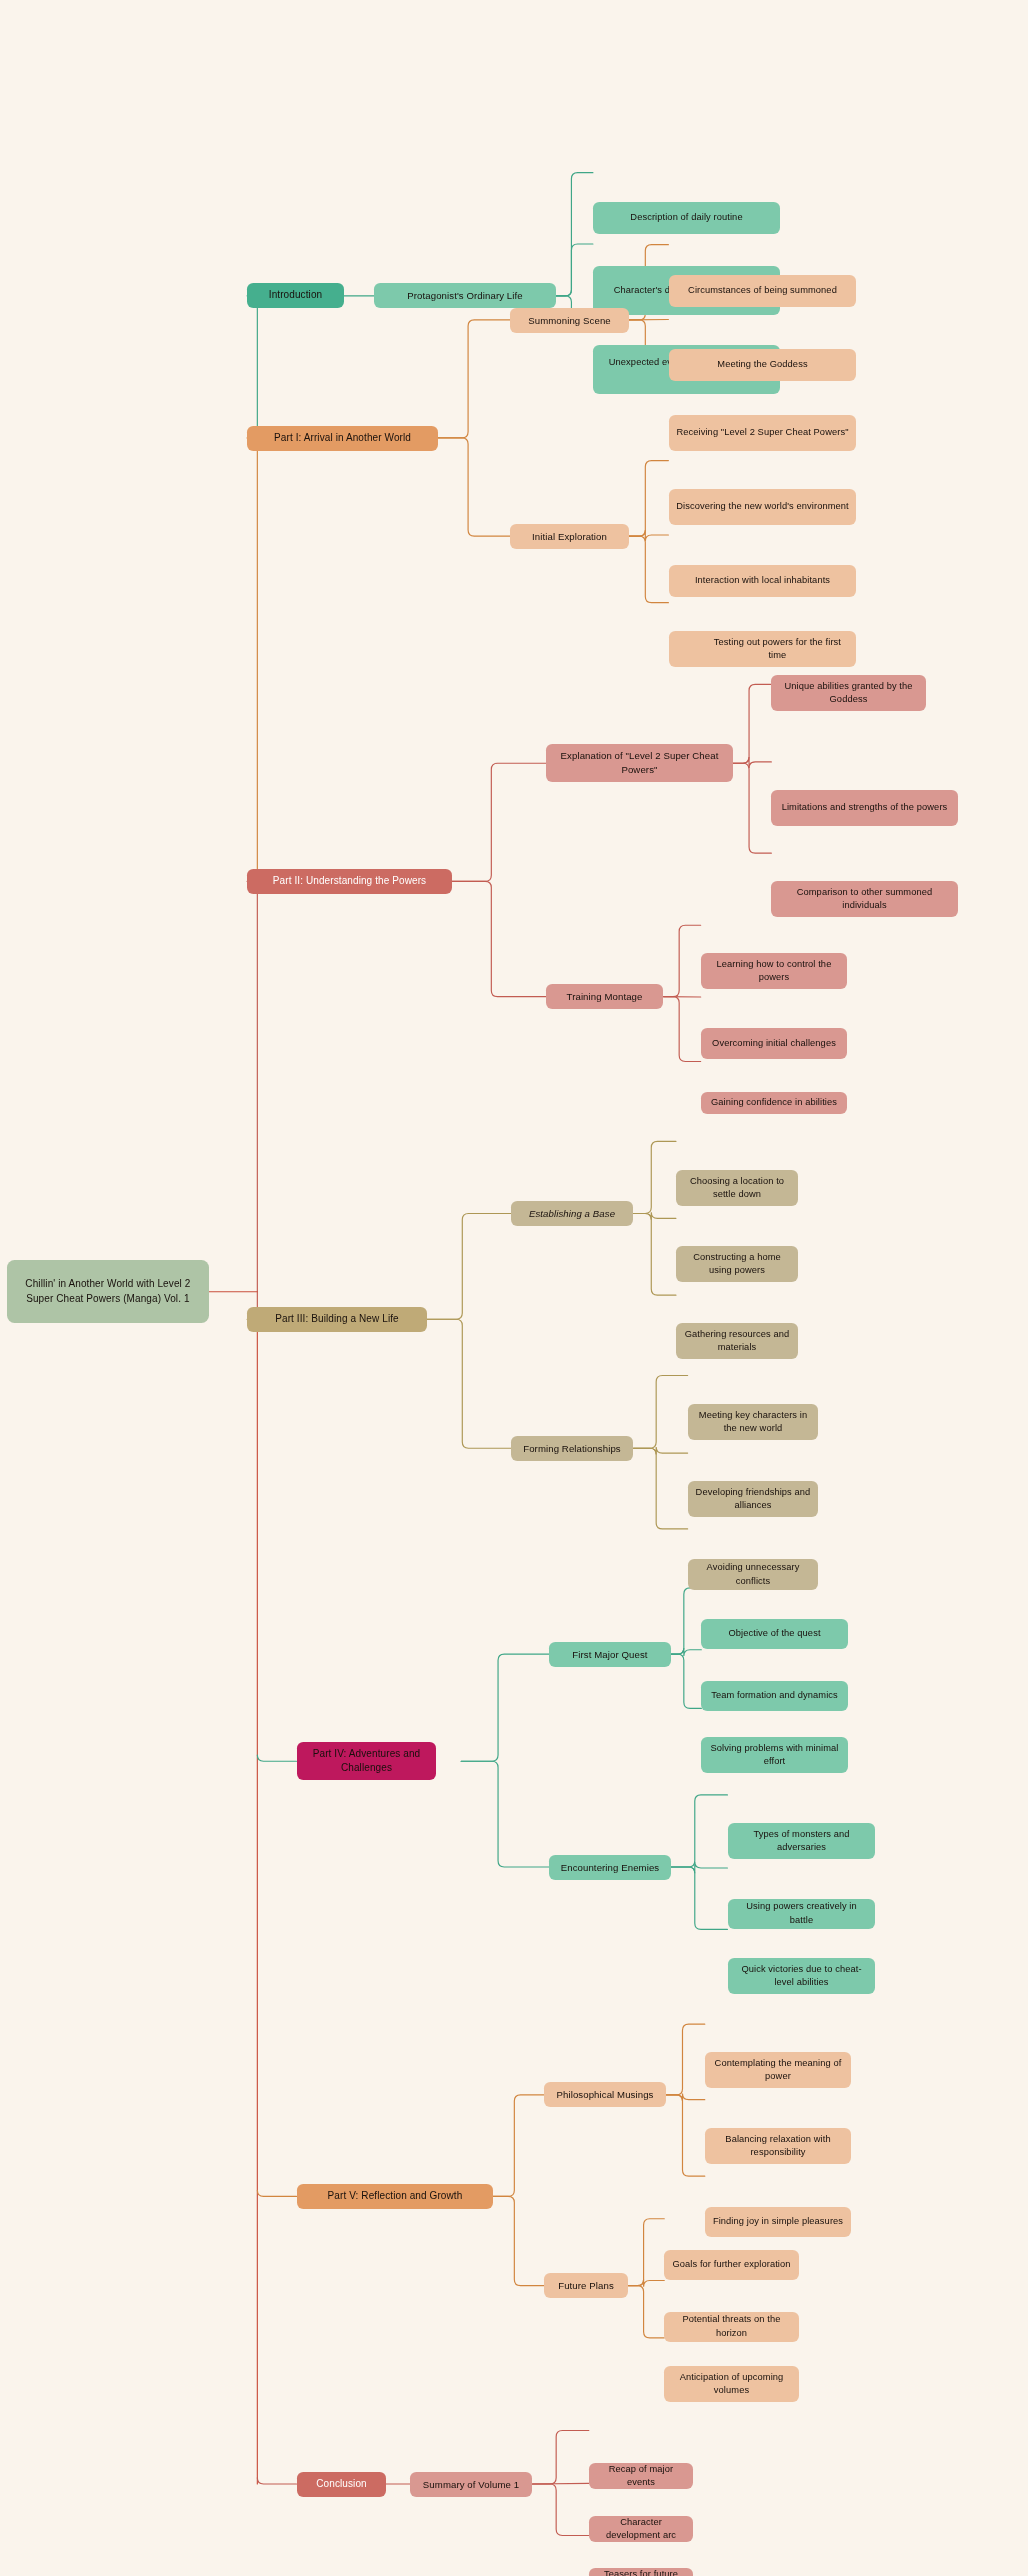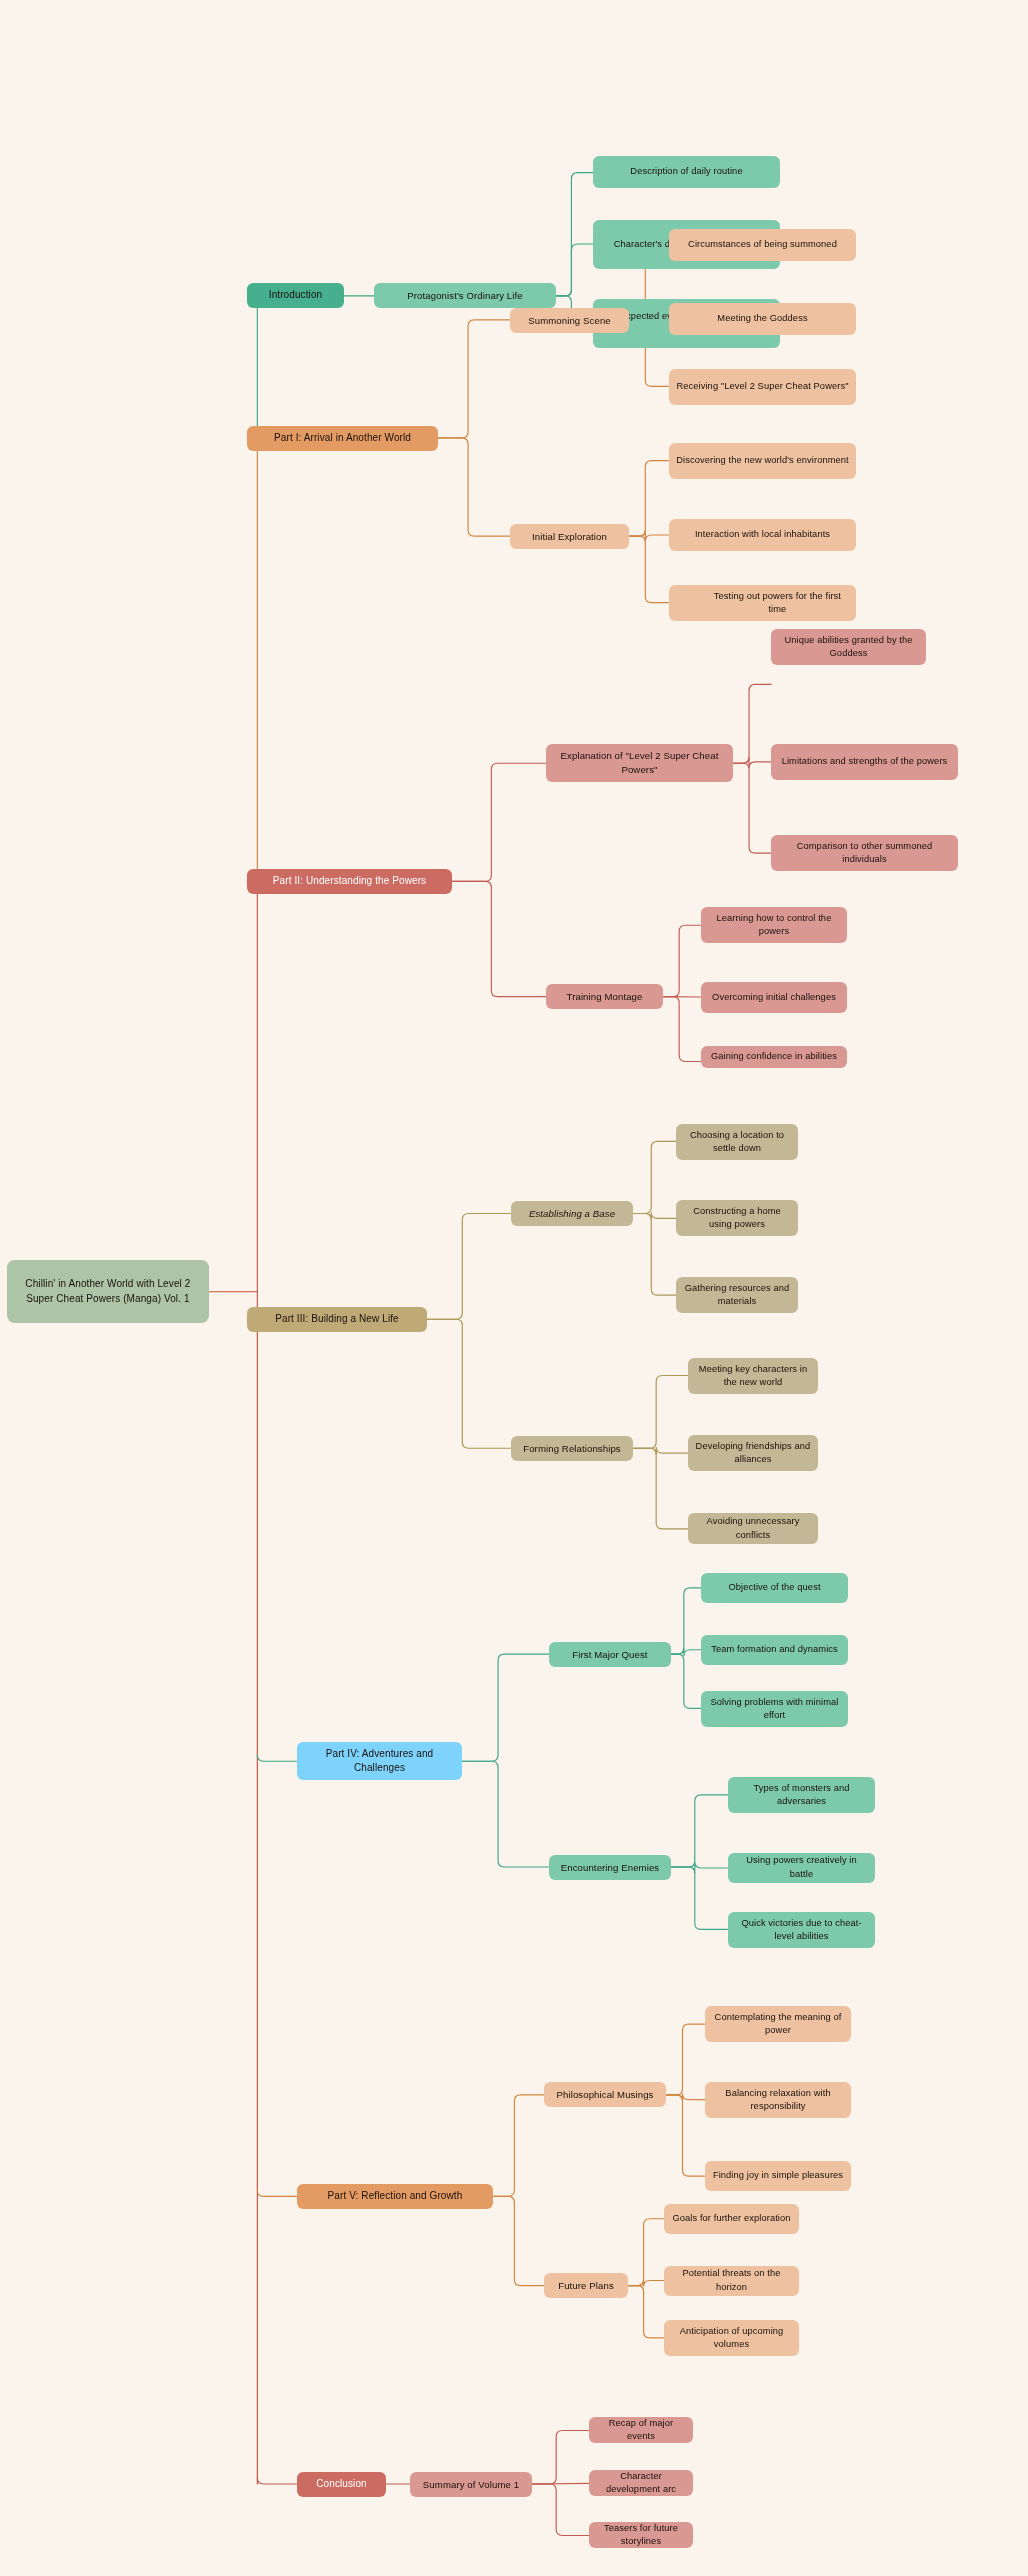--- a/index.html
+++ b/index.html
@@ -45,20 +45,21 @@
     font-size: 10px;
   }
   .node.lvl1 {
     font-size: 10px;
   }
   .node.lvl2 {
     font-size: 9.6px;
   }
   .node.lvl3 {
     font-size: 9.3px;
+    margin-top: 46px;
   }
   .node.light-text {
     color: #ffffff;
   }
 </style>
 </head>
 <body>
 
 <div id="mindmap" style="width: 1028px; height: 2576px; background: rgb(250, 244, 236);">
   <svg id="edges" xmlns="http://www.w3.org/2000/svg" viewBox="0 0 1498 3753" preserveAspectRatio="none" aria-hidden="true">
@@ -215,21 +216,21 @@
     </div>
     <div class="node lvl3" style="left: 688px; top: 1358px; width: 130px; height: 36px; background: rgb(196, 183, 149);">
       <span>Meeting key characters in the new world</span>
     </div>
     <div class="node lvl3" style="left: 688px; top: 1435px; width: 130px; height: 36px; background: rgb(196, 183, 149);">
       <span>Developing friendships and alliances</span>
     </div>
     <div class="node lvl3" style="left: 688px; top: 1513px; width: 130px; height: 31px; background: rgb(196, 183, 149);">
       <span>Avoiding unnecessary conflicts</span>
     </div>
-    <div class="node lvl1" style="left: 297px; top: 1742px; width: 165px; height: 38px; background: #7dd3fc;">
+    <div class="node lvl1" style="left: 297px; top: 1742px; width: 139px; height: 38px; background: #be185d;">
       <span>Part IV: Adventures and Challenges</span>
     </div>
     <div class="node lvl2" style="left: 549px; top: 1642px; width: 122px; height: 25px; background: rgb(125, 201, 171);">
       <span>First Major Quest</span>
     </div>
     <div class="node lvl3" style="left: 701px; top: 1573px; width: 147px; height: 29.5px; background: rgb(125, 201, 171);">
       <span>Objective of the quest</span>
     </div>
     <div class="node lvl3" style="left: 701px; top: 1635px; width: 147px; height: 29.5px; background: rgb(125, 201, 171);">
       <span>Team formation and dynamics</span>

